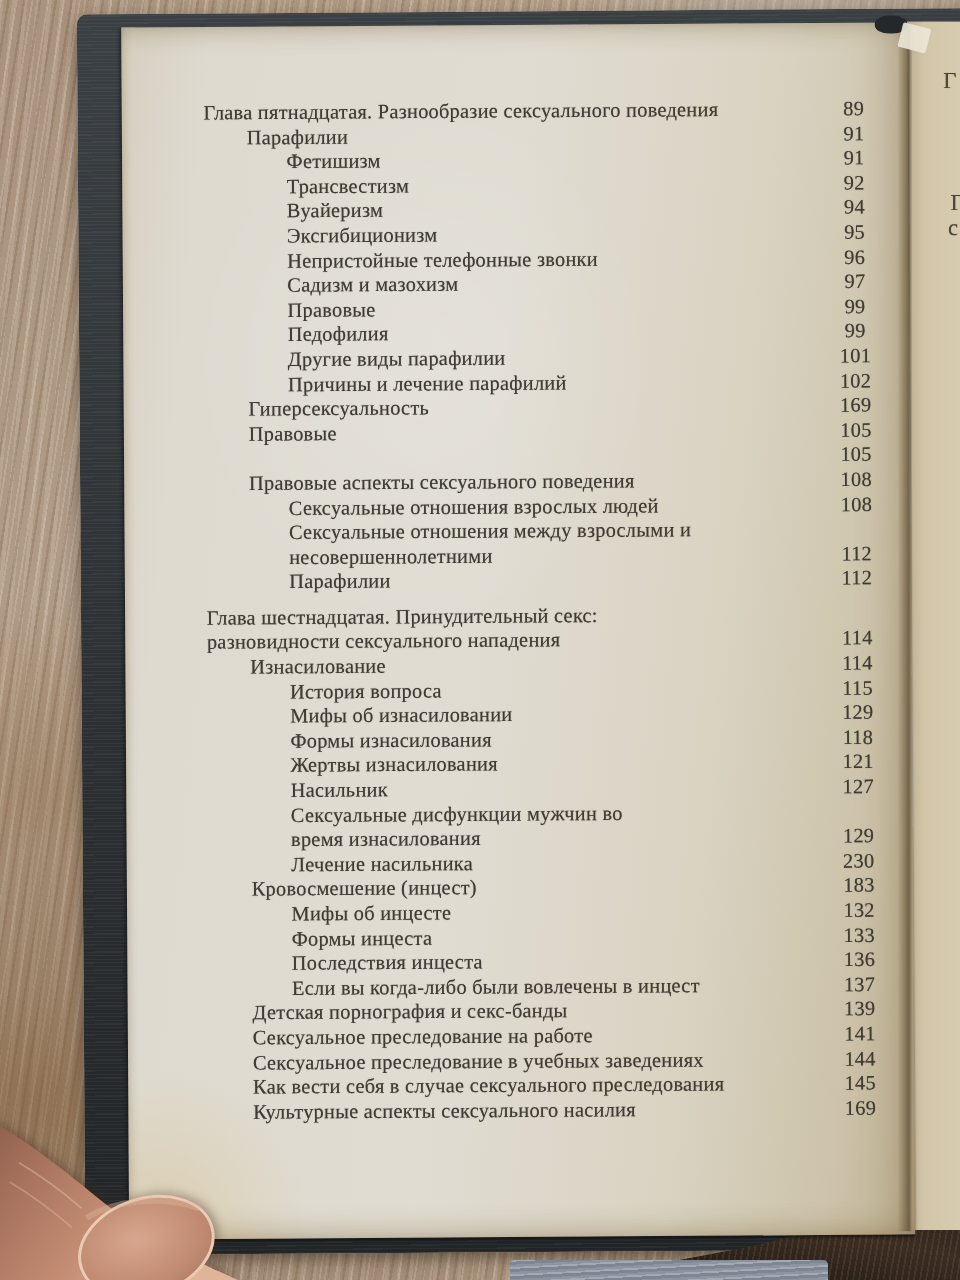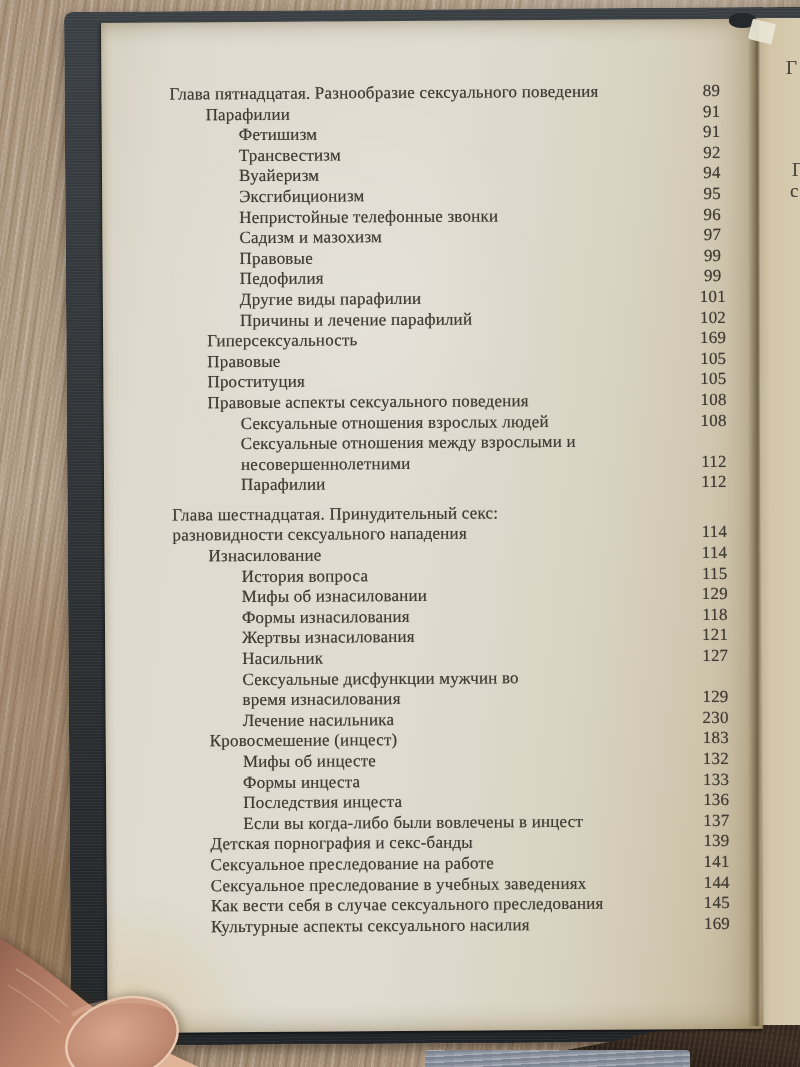--- a/index.html
+++ b/index.html
@@ -169,21 +169,20 @@
       </div>
       <div class="row i1">
         <span class="tt">Гиперсексуальность</span>
         <span class="pp">169</span>
       </div>
       <div class="row i1">
         <span class="tt">Правовые</span>
         <span class="pp">105</span>
       </div>
       <div class="row i1">
-        <span class="tt">Проституция</span>
         <span class="pp">105</span>
       </div>
       <div class="row i1">
         <span class="tt">Правовые аспекты сексуального поведения</span>
         <span class="pp">108</span>
       </div>
       <div class="row i2">
         <span class="tt">Сексуальные отношения взрослых людей</span>
         <span class="pp">108</span>
       </div>

